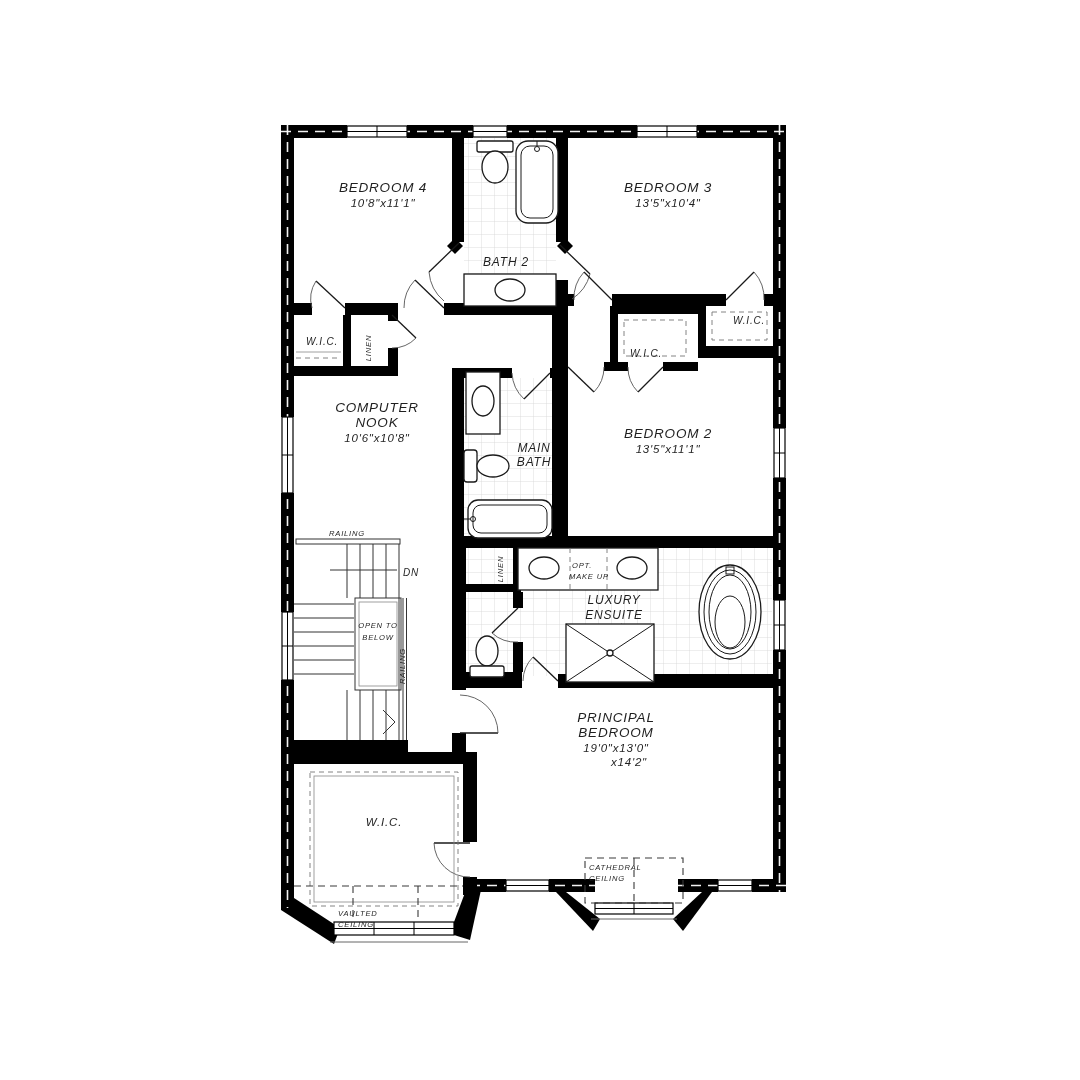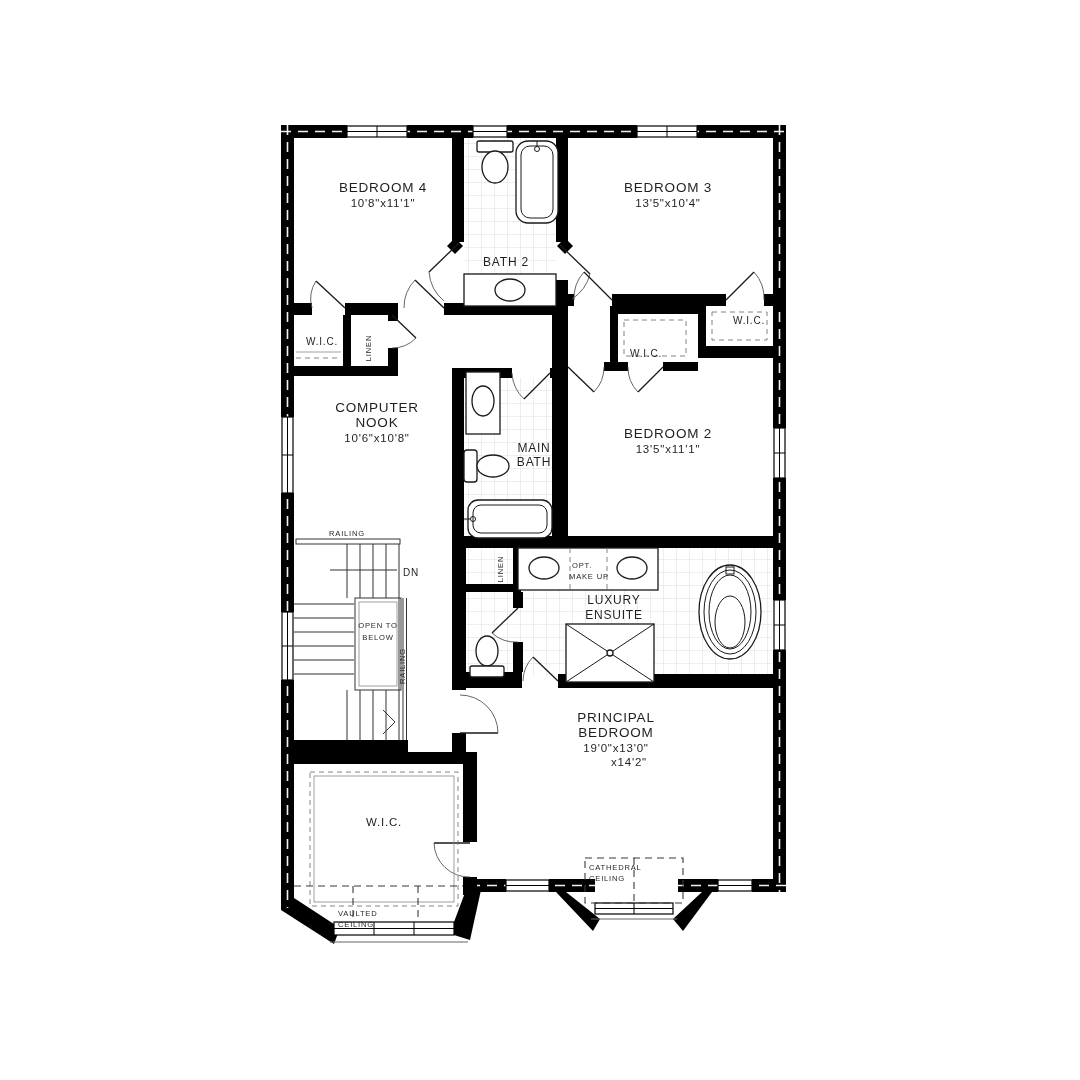--- a/index.html
+++ b/index.html
@@ -1,19 +1,19 @@
 <!DOCTYPE html>
 <html style="--wall: #000000; --line: #1a1a1a; --tile: #d4d4d4; --text: #1f1f1f; --bg: #ffffff;"><head>
 <meta charset="utf-8">
 <style>
   :root{
     --wall:#000000; --line:#1a1a1a; --tile:#d4d4d4; --text:#1f1f1f; --bg:#ffffff;
   }
   html,body{margin:0;padding:0;background:var(--bg);}
-  .stage{width:1080px;height:1080px;position:relative;background:var(--bg);overflow:hidden;}
+  .stage{width:1080px;height:1080px;position:relative;background:var(--bg);overflow:hidden;font-style:italic;}
   svg{display:block;}
   .w{fill:var(--wall);stroke:none;}
   .win{fill:#ffffff;stroke:#000;stroke-width:1.2;}
   .wl{stroke:#000;stroke-width:1;fill:none;}
   .fx{fill:#ffffff;stroke:var(--line);stroke-width:1.3;}
   .fxl{fill:none;stroke:var(--line);stroke-width:1;}
   .door{fill:none;stroke:var(--line);stroke-width:1.3;}
   .arc{fill:none;stroke:#555;stroke-width:0.9;}
   .dash{fill:none;stroke:#3a3a3a;stroke-width:1.1;stroke-dasharray:7 5;}
   .dash2{fill:none;stroke:#777;stroke-width:0.9;stroke-dasharray:5 4;}

